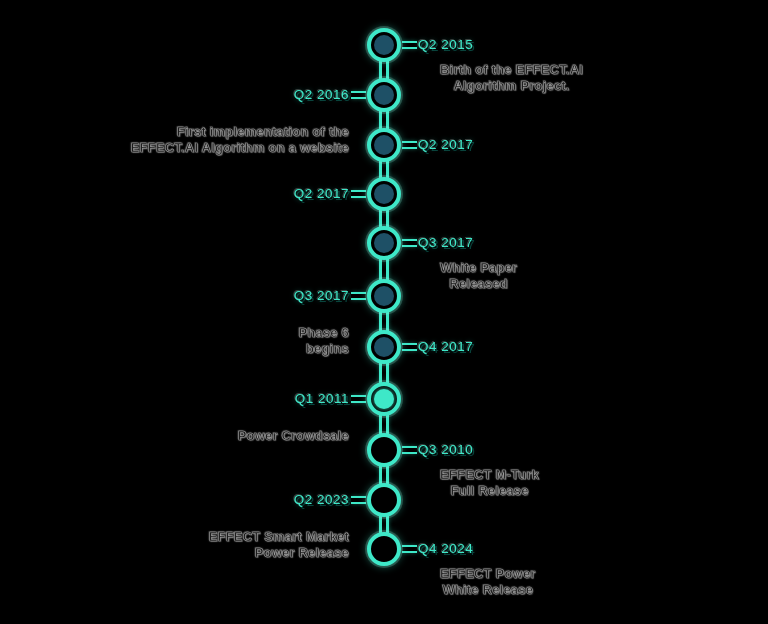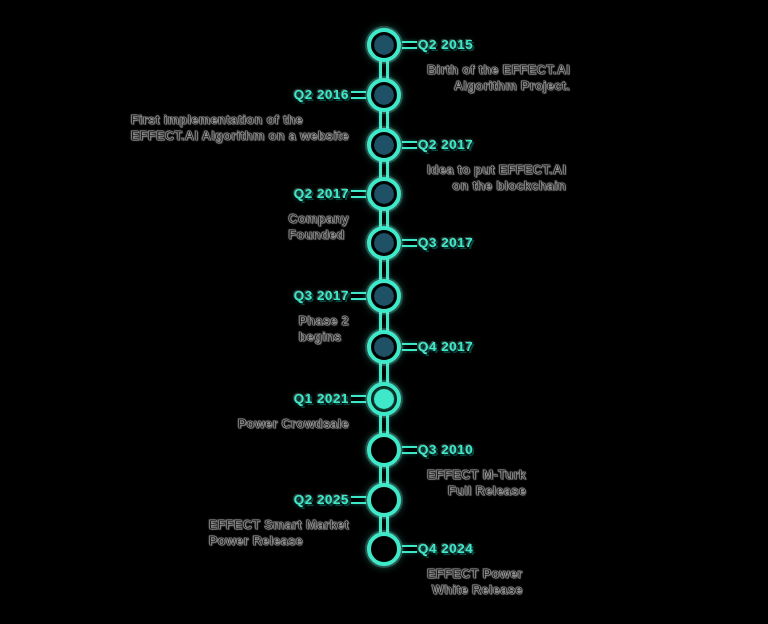--- a/index.html
+++ b/index.html
@@ -52,21 +52,21 @@
     width: 20px; height: 20px;
     border-radius: 50%;
   }
   .node.navy::before  { background: var(--navy); }
   .node.mint::before  { background: var(--accent); box-shadow: 0 0 6px rgba(62,232,200,.8); }
   .node.hollow::before { background: transparent; }
   
   .date {
     position: absolute;
     font-size: 13.5px;
-    font-weight: 700;
+    font-weight: 400;
     letter-spacing: .5px;
     line-height: 16px;
     color: var(--accent);
     text-shadow: -1px -1px 0 rgba(255,255,255,.22), 2px 2px 0 rgba(10,74,66,.9), 0 0 5px rgba(62,232,200,.4);
     white-space: nowrap;
   }
   .date.right { left: 418px; text-align: left; }
   .date.left  { right: 419px; text-align: right; }
   
   .desc {
@@ -75,22 +75,22 @@
     font-weight: 700;
     letter-spacing: .2px;
     line-height: 16px;
     color: var(--ink);
     -webkit-text-stroke: 0.55px rgba(215,215,215,.6);
     text-shadow: 0 0 2px rgba(235,235,235,.55),
                  1px 1px 1px rgba(170,170,170,.4),
                  -1px -1px 1px rgba(150,150,150,.35);
     white-space: pre-line;
   }
-  .desc.right { left: 427px; text-align: right; }
-  .desc.left  { right: 419px; text-align: left; }
+  .desc.right { left: 440px; text-align: center; }
+  .desc.left  { right: 419px; text-align: right; margin-top: 12px; }
 </style>
 </head>
 <body>
 
 <div id="stage">
 
   <div class="vseg" style="top:61px;height:18px"></div>
   <div class="vseg" style="top:111px;height:18px"></div>
   <div class="vseg" style="top:161px;height:17px"></div>
   <div class="vseg" style="top:210px;height:17px"></div>
@@ -109,57 +109,55 @@
 
   <div class="hstub left" style="top:91px"></div>
   <div class="node navy" style="top:78px"></div>
   <div class="date left" style="top:87px">Q2 2016</div>
   <div class="desc left" style="top:112px">First implementation of the
 EFFECT.AI Algorithm on a website</div>
 
   <div class="hstub right" style="top:141px"></div>
   <div class="node navy" style="top:128px"></div>
   <div class="date right" style="top:137px">Q2 2017</div>
-  <div class="desc right" style="top:162px">Idea to put EFFECT.AI
-on the blockchain</div>
 
   <div class="hstub left" style="top:190px"></div>
   <div class="node navy" style="top:177px"></div>
   <div class="date left" style="top:186px">Q2 2017</div>
-  <div class="desc left" style="top:211px">Company
-Founded</div>
 
   <div class="hstub right" style="top:239px"></div>
   <div class="node navy" style="top:226px"></div>
   <div class="date right" style="top:235px">Q3 2017</div>
+  <div class="desc right" style="top:260px">White Paper
+Released</div>
 
   <div class="hstub left" style="top:292px"></div>
   <div class="node navy" style="top:279px"></div>
   <div class="date left" style="top:288px">Q3 2017</div>
-  <div class="desc left" style="top:313px">Phase 2
+  <div class="desc left" style="top:313px">Phase 6
 begins</div>
 
   <div class="hstub right" style="top:343px"></div>
   <div class="node navy" style="top:330px"></div>
   <div class="date right" style="top:339px">Q4 2017</div>
 
   <div class="hstub left" style="top:395px"></div>
   <div class="node mint" style="top:382px"></div>
-  <div class="date left" style="top:391px">Q1 2021</div>
+  <div class="date left" style="top:391px">Q1 2011</div>
   <div class="desc left" style="top:416px">Power Crowdsale</div>
 
   <div class="hstub right" style="top:446px"></div>
   <div class="node hollow" style="top:433px"></div>
   <div class="date right" style="top:442px">Q3 2010</div>
   <div class="desc right" style="top:467px">EFFECT M-Turk
 Full Release</div>
 
   <div class="hstub left" style="top:496px"></div>
   <div class="node hollow" style="top:483px"></div>
-  <div class="date left" style="top:492px">Q2 2025</div>
+  <div class="date left" style="top:492px">Q2 2023</div>
   <div class="desc left" style="top:517px">EFFECT Smart Market
 Power Release</div>
 
   <div class="hstub right" style="top:545px"></div>
   <div class="node hollow" style="top:532px"></div>
   <div class="date right" style="top:541px">Q4 2024</div>
   <div class="desc right" style="top:566px">EFFECT Power
 White Release</div>
 
 </div>

